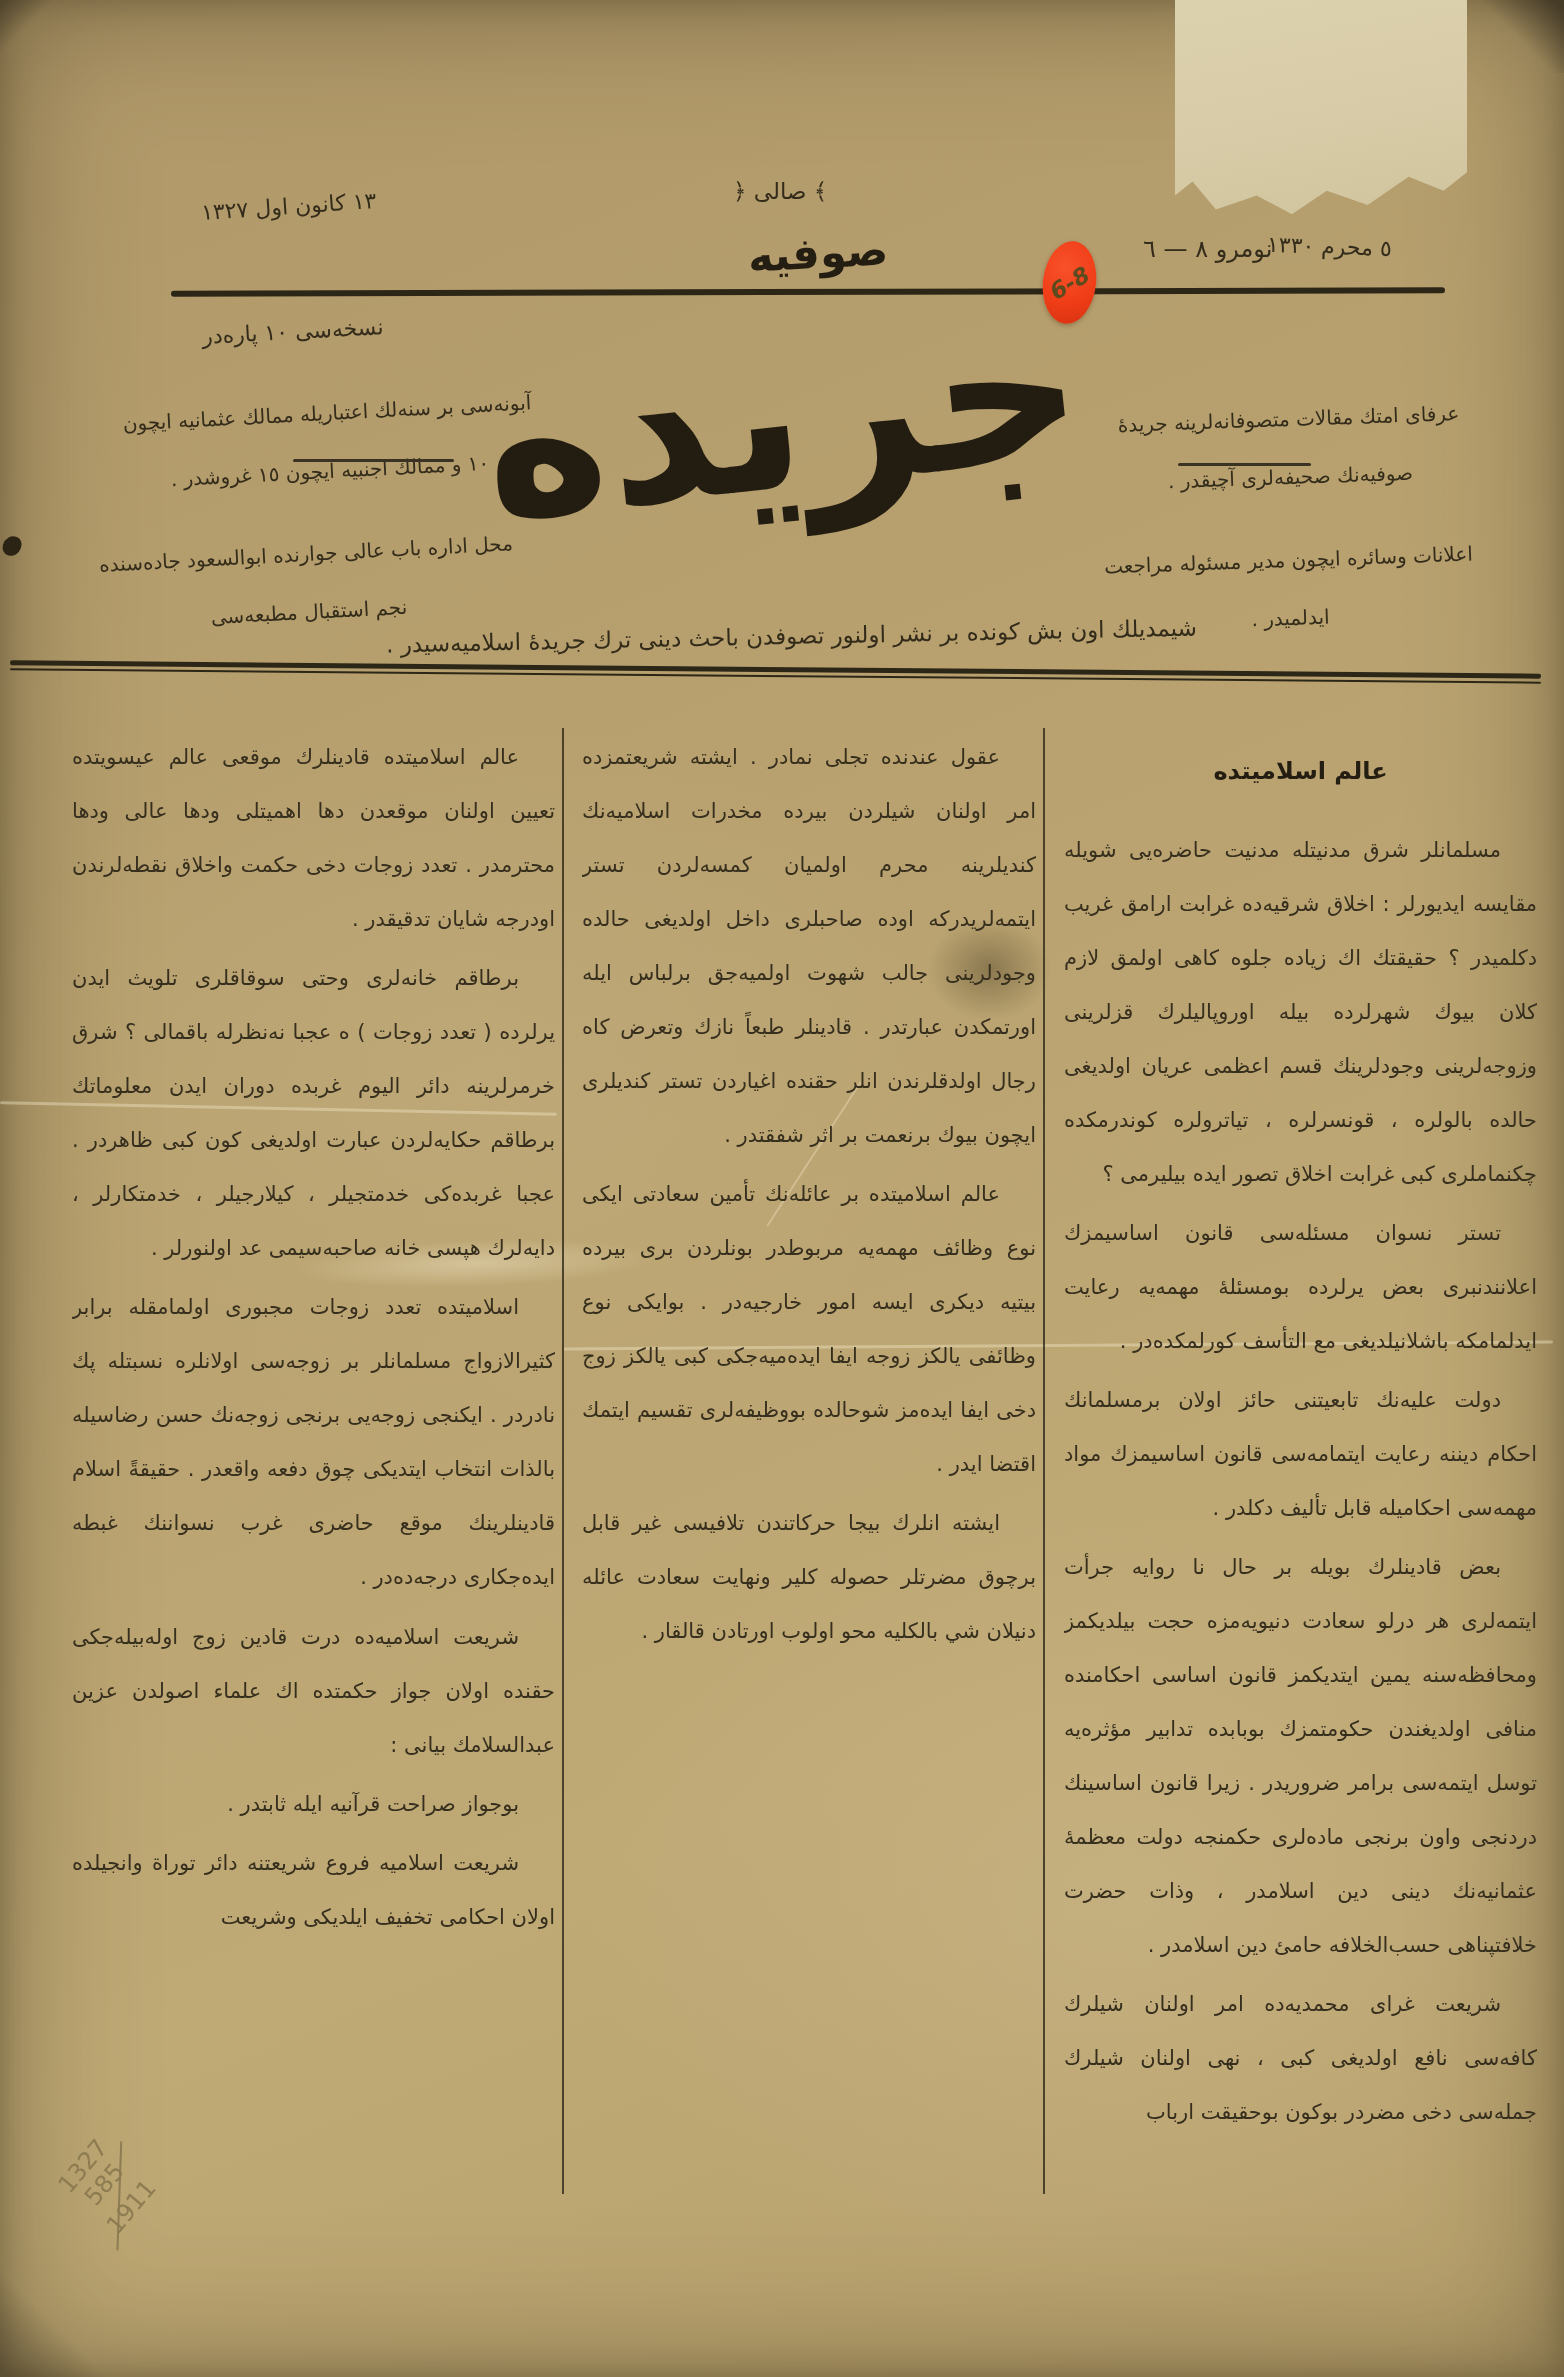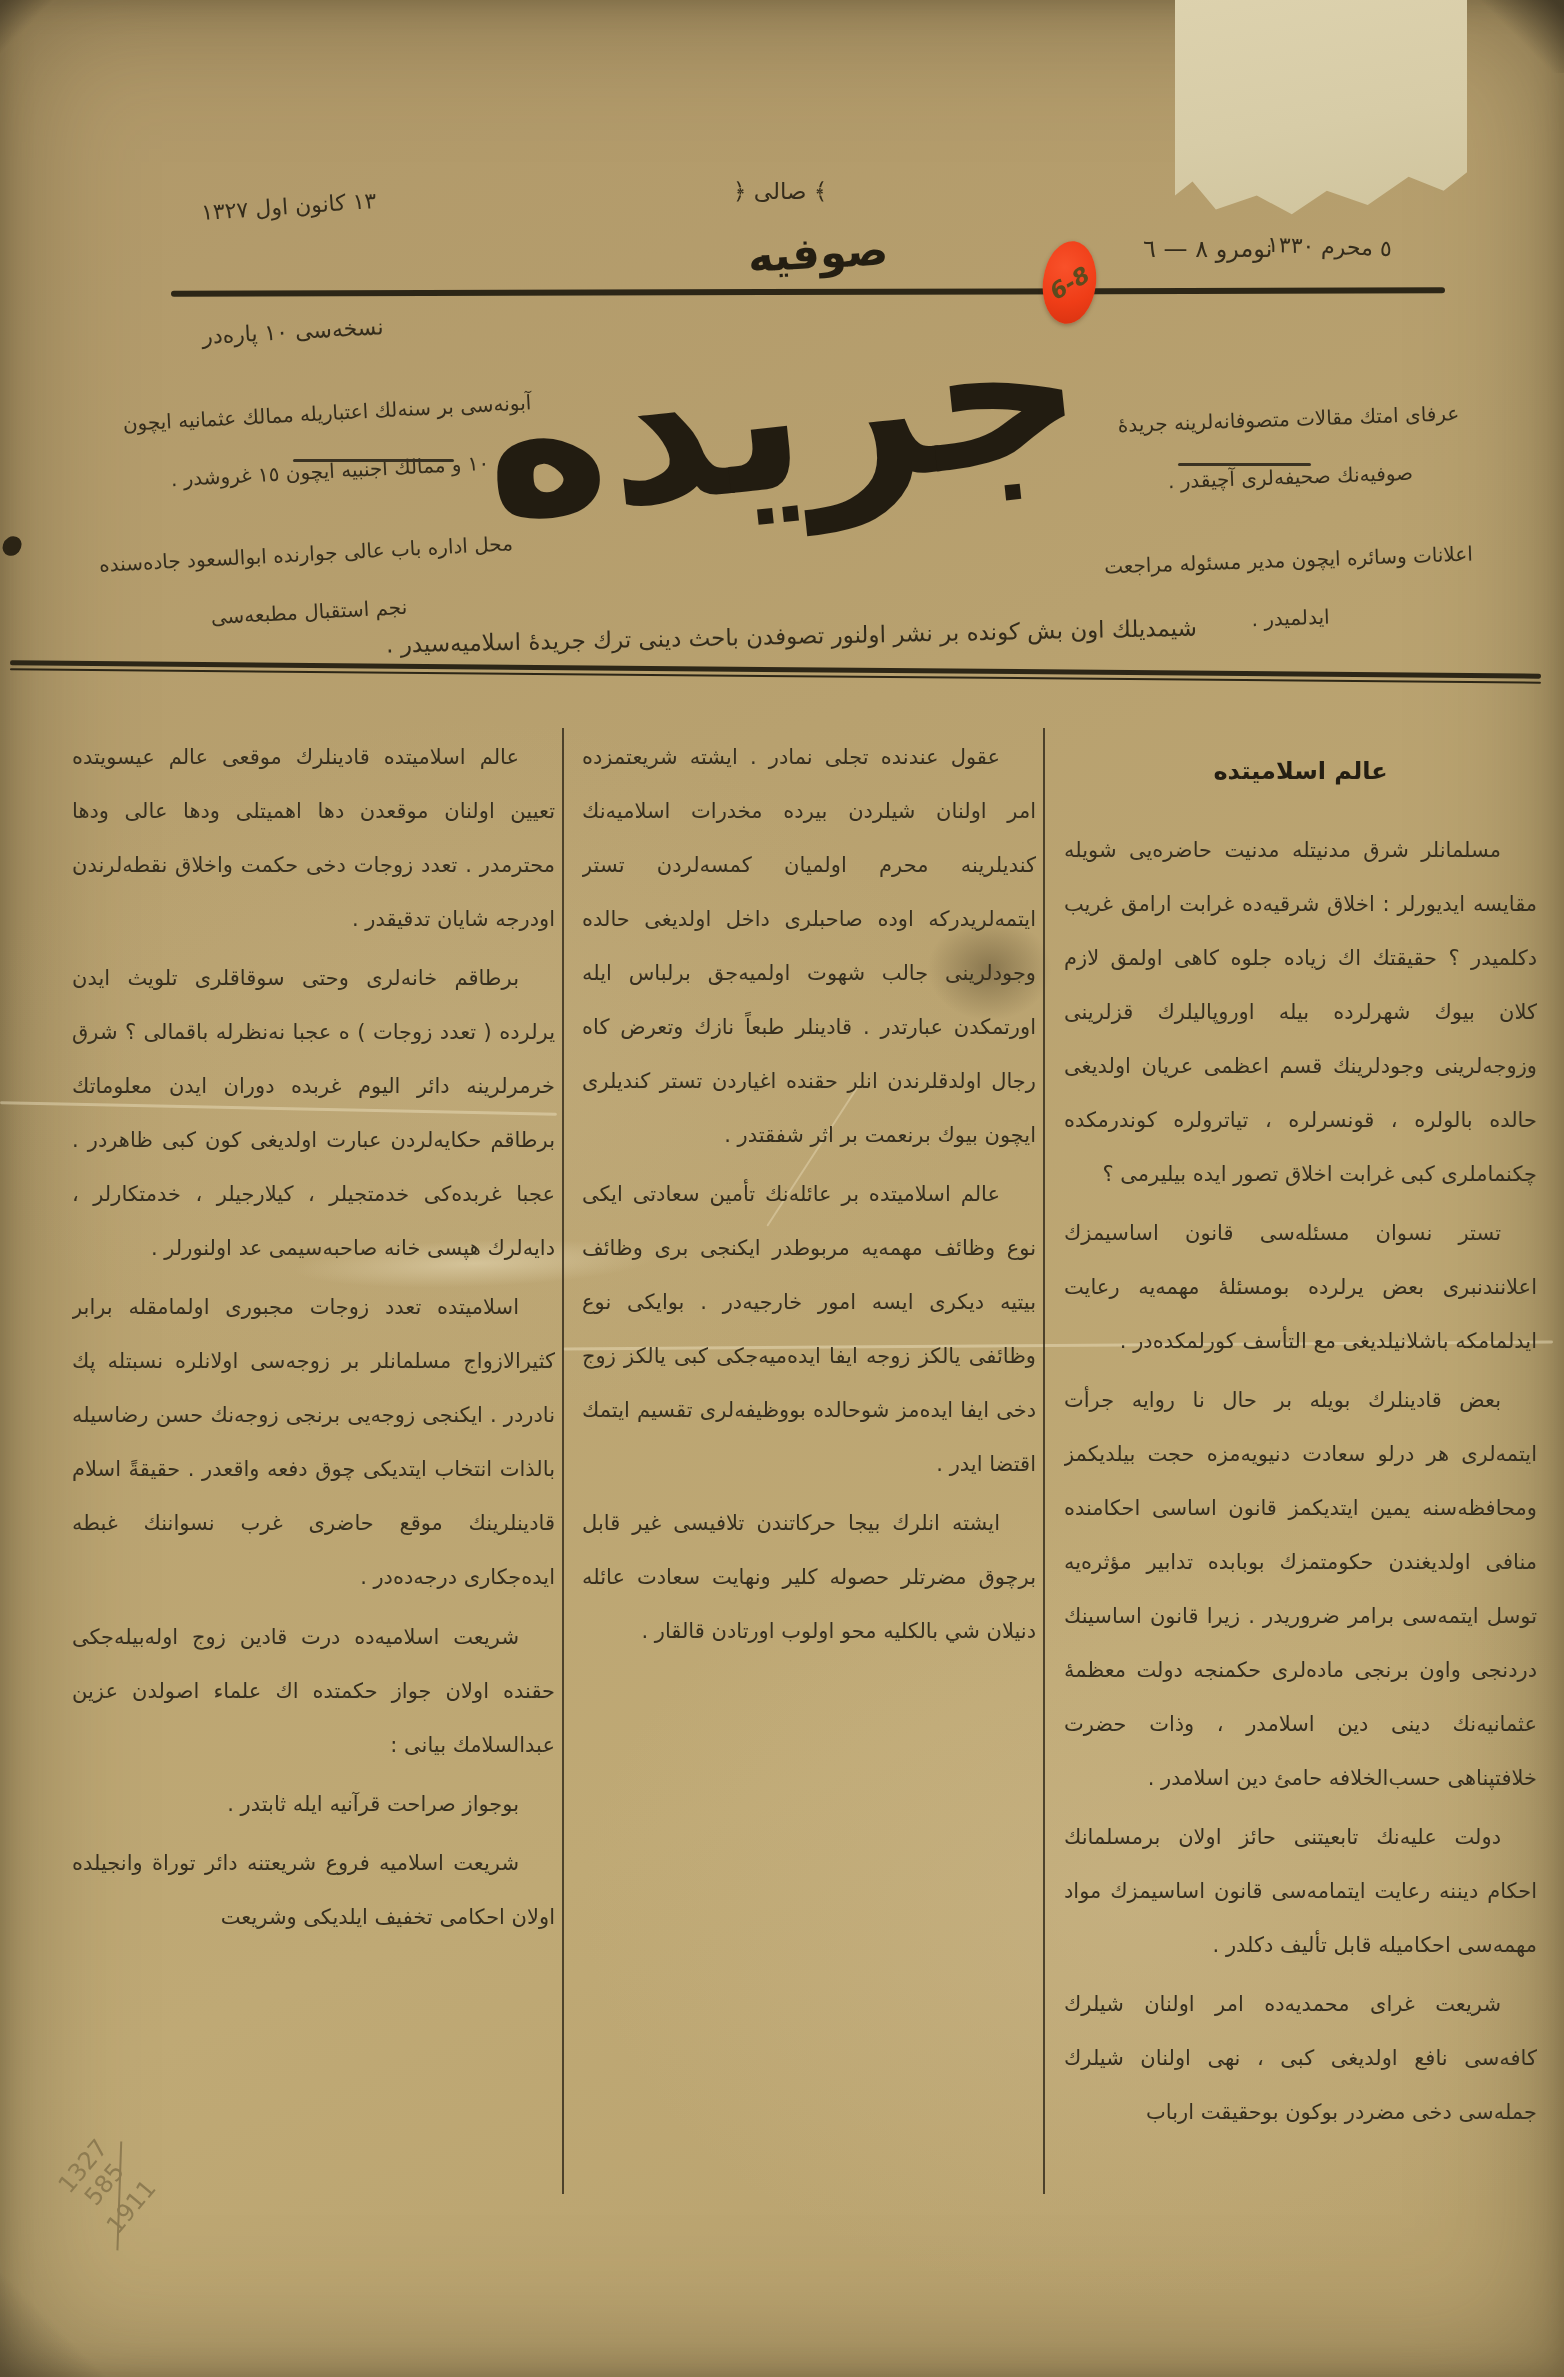--- a/index.html
+++ b/index.html
@@ -143,29 +143,29 @@
   </div>
 
   <div class="col-divider divider-a"></div>
   <div class="col-divider divider-b"></div>
 
   <div class="column col-right">
     <div class="article-title">عالم اسلاميتده</div>
     <div>
         <p>مسلمانلر شرق مدنيتله مدنيت حاضره‌يى شويله مقايسه ايديورلر : اخلاق شرقيه‌ده غرابت ارامق غريب دكلميدر ؟ حقيقتك اك زياده جلوه كاهى اولمق لازم كلان بيوك شهرلرده بيله اوروپاليلرك قزلرينى وزوجه‌لرينى وجودلرينك قسم اعظمى عريان اولديغى حالده بالولره ، قونسرلره ، تياترولره كوندرمكده چكنماملرى كبى غرابت اخلاق تصور ايده بيليرمى ؟</p>
         <p>تستر نسوان مسئله‌سى قانون اساسيمزك اعلانندنبرى بعض يرلرده بومسئلهٔ مهمه‌يه رعايت ايدلمامكه باشلانيلديغى مع التأسف كورلمكده‌در .</p>
+        <p>دولت عليه‌نك تابعيتنى حائز اولان برمسلمانك احكام ديننه رعايت ايتمامه‌سى قانون اساسيمزك مواد مهمه‌سى احكاميله قابل تأليف دكلدر .</p>
         <p>بعض قادينلرك بويله بر حال نا روايه جرأت ايتمه‌لرى هر درلو سعادت دنيويه‌مزه حجت بيلديكمز ومحافظه‌سنه يمين ايتديكمز قانون اساسى احكامنده منافى اولديغندن حكومتمزك بوبابده تدابير مؤثره‌يه توسل ايتمه‌سى برامر ضروريدر . زيرا قانون اساسينك دردنجى واون برنجى ماده‌لرى حكمنجه دولت معظمهٔ عثمانيه‌نك دينى دين اسلامدر ، وذات حضرت خلافتپناهى حسب‌الخلافه حامئ دين اسلامدر .</p>
-        <p>دولت عليه‌نك تابعيتنى حائز اولان برمسلمانك احكام ديننه رعايت ايتمامه‌سى قانون اساسيمزك مواد مهمه‌سى احكاميله قابل تأليف دكلدر .</p>
         <p>شريعت غراى محمديه‌ده امر اولنان شيلرك كافه‌سى نافع اولديغى كبى ، نهى اولنان شيلرك جمله‌سى دخى مضردر بوكون بوحقيقت ارباب</p>
       </div>
   </div>
 
   <div class="column col-middle">
       <p>عقول عندنده تجلى نمادر . ايشته شريعتمزده امر اولنان شيلردن بيرده مخدرات اسلاميه‌نك كنديلرينه محرم اولميان كمسه‌لردن تستر ايتمه‌لريدركه اوده صاحبلرى داخل اولديغى حالده وجودلرينى جالب شهوت اولميه‌جق برلباس ايله اورتمكدن عبارتدر . قادينلر طبعاً نازك وتعرض كاه رجال اولدقلرندن انلر حقنده اغياردن تستر كنديلرى ايچون بيوك برنعمت بر اثر شفقتدر .</p>
-      <p>عالم اسلاميتده بر عائله‌نك تأمين سعادتى ايكى نوع وظائف مهمه‌يه مربوطدر ايكنجى برى وظائف بيتيه ديكرى ايسه امور خارجيه‌در . بوايكى نوع وظائفى يالكز زوجه ايفا ايده‌ميه‌جكى كبى يالكز زوج دخى ايفا ايده‌مز شوحالده بووظيفه‌لرى تقسيم ايتمك اقتضا ايدر .</p>
+      <p>عالم اسلاميتده بر عائله‌نك تأمين سعادتى ايكى نوع وظائف مهمه‌يه مربوطدر بونلردن برى بيرده بيتيه ديكرى ايسه امور خارجيه‌در . بوايكى نوع وظائفى يالكز زوجه ايفا ايده‌ميه‌جكى كبى يالكز زوج دخى ايفا ايده‌مز شوحالده بووظيفه‌لرى تقسيم ايتمك اقتضا ايدر .</p>
       <p>ايشته انلرك بيجا حركاتندن تلافيسى غير قابل برچوق مضرتلر حصوله كلير ونهايت سعادت عائله دنيلان شي بالكليه محو اولوب اورتادن قالقار .</p>
     </div>
 
   <div class="column col-left">
       <p>عالم اسلاميتده قادينلرك موقعى عالم عيسويتده تعيين اولنان موقعدن دها اهميتلى ودها عالى ودها محترمدر . تعدد زوجات دخى حكمت واخلاق نقطه‌لرندن اودرجه شايان تدقيقدر .</p>
       <p>برطاقم خانه‌لرى وحتى سوقاقلرى تلويث ايدن يرلرده ( تعدد زوجات ) ه عجبا نه‌نظرله باقمالى ؟ شرق خرمرلرينه دائر اليوم غربده دوران ايدن معلوماتك برطاقم حكايه‌لردن عبارت اولديغى كون كبى ظاهردر . عجبا غربده‌كى خدمتجيلر ، كيلارجيلر ، خدمتكارلر ، دايه‌لرك هپسى خانه صاحبه‌سيمى عد اولنورلر .</p>
       <p>اسلاميتده تعدد زوجات مجبورى اولمامقله برابر كثيرالازواج مسلمانلر بر زوجه‌سى اولانلره نسبتله پك نادردر . ايكنجى زوجه‌يى برنجى زوجه‌نك حسن رضاسيله بالذات انتخاب ايتديكى چوق دفعه واقعدر . حقيقةً اسلام قادينلرينك موقع حاضرى غرب نسواننك غبطه ايده‌جكارى درجه‌ده‌در .</p>
       <p>شريعت اسلاميه‌ده درت قادين زوج اوله‌بيله‌جكى حقنده اولان جواز حكمتده اك علماء اصولدن عزين عبدالسلامك بيانى :</p>
       <p>بوجواز صراحت قرآنيه ايله ثابتدر .</p>
       <p>شريعت اسلاميه فروع شريعتنه دائر توراة وانجيلده اولان احكامى تخفيف ايلديكى وشريعت</p>

